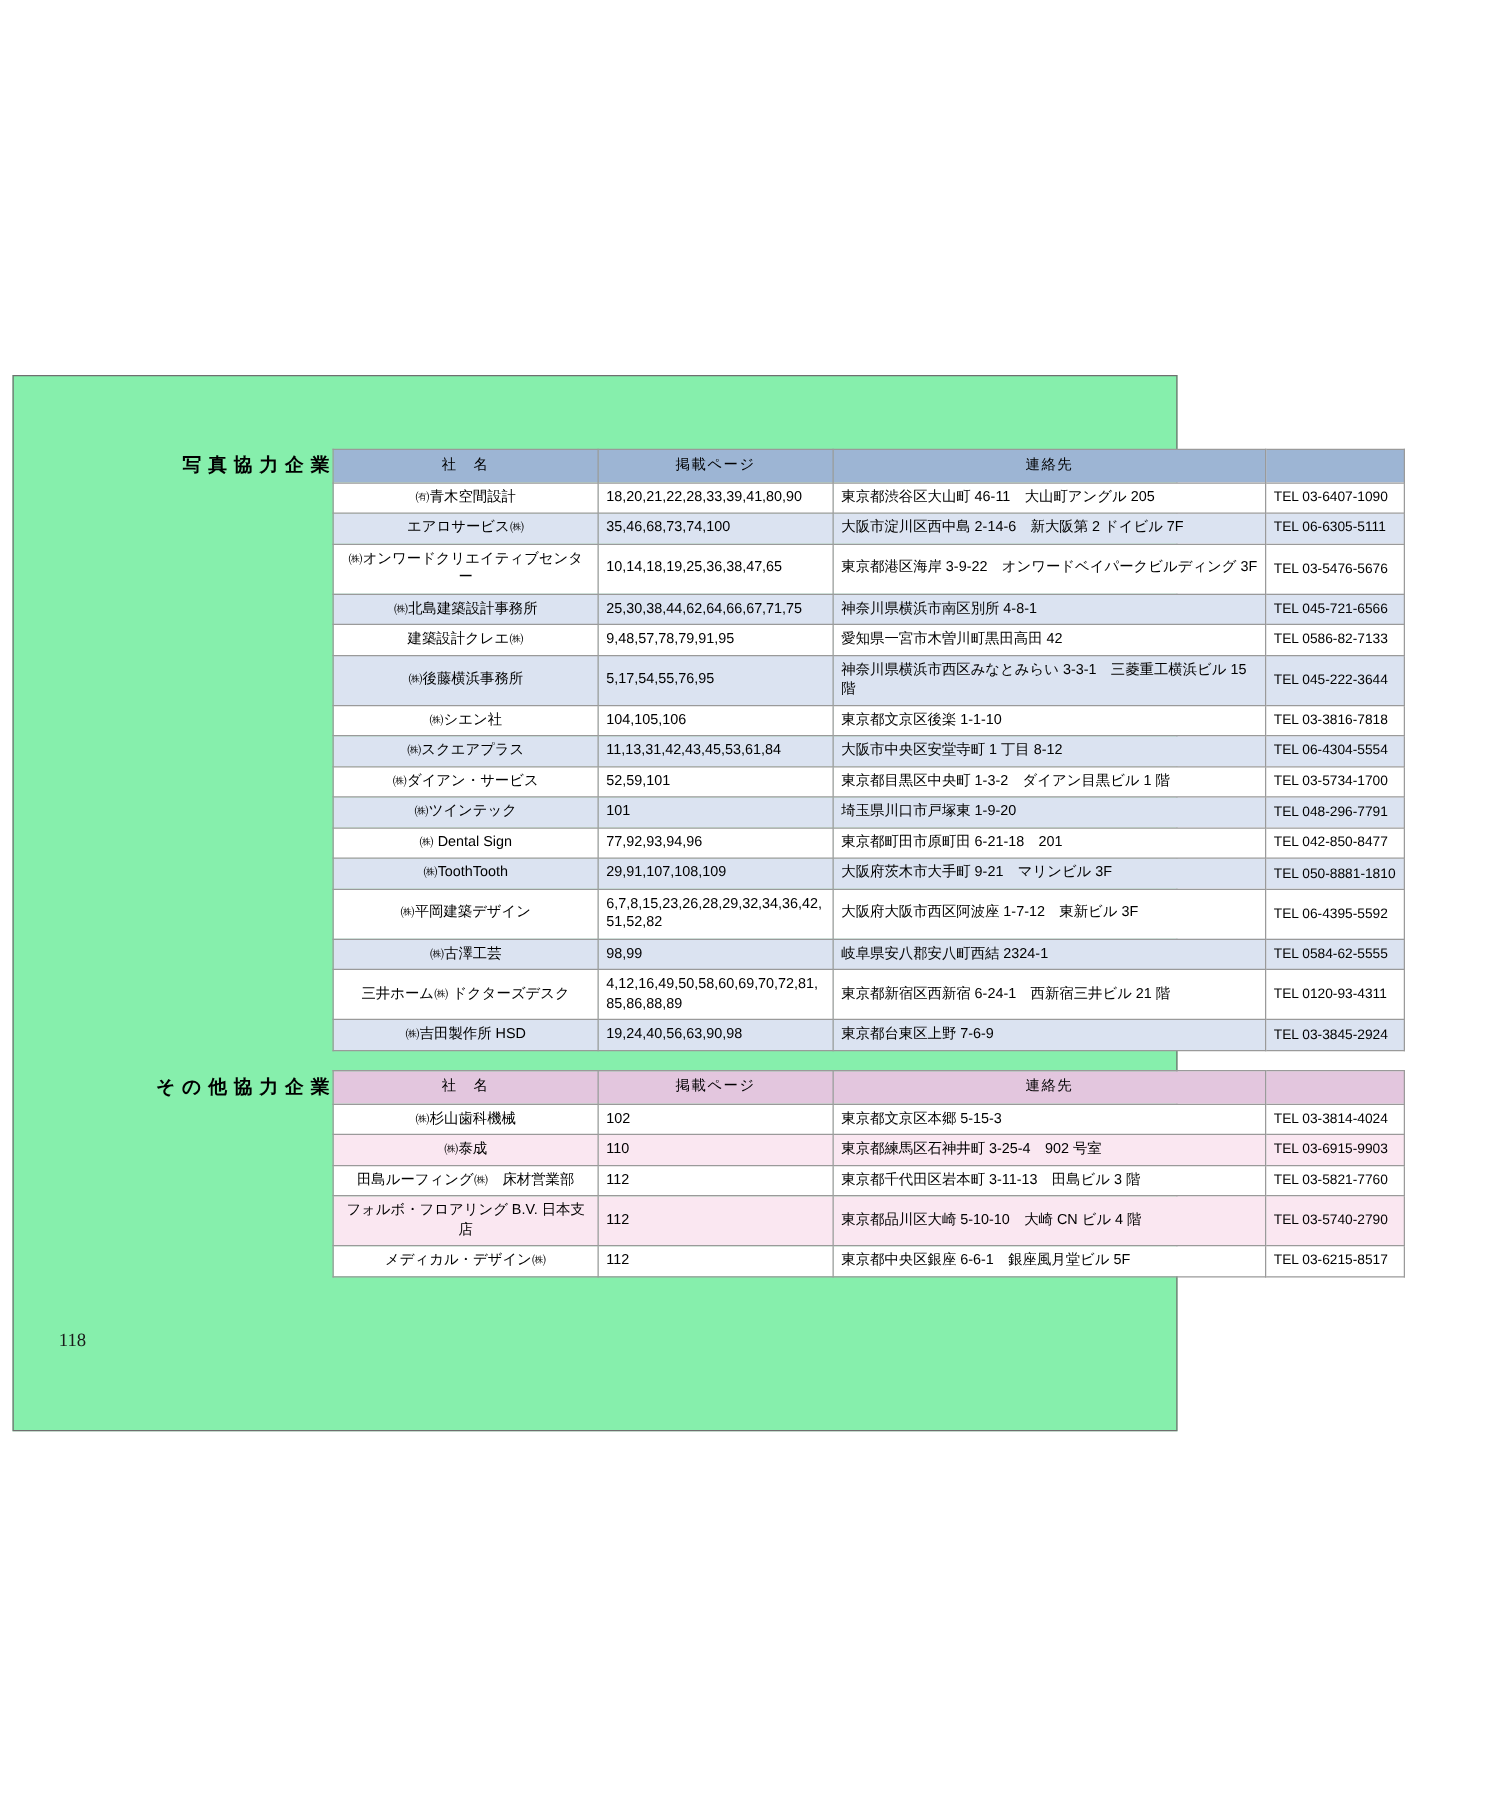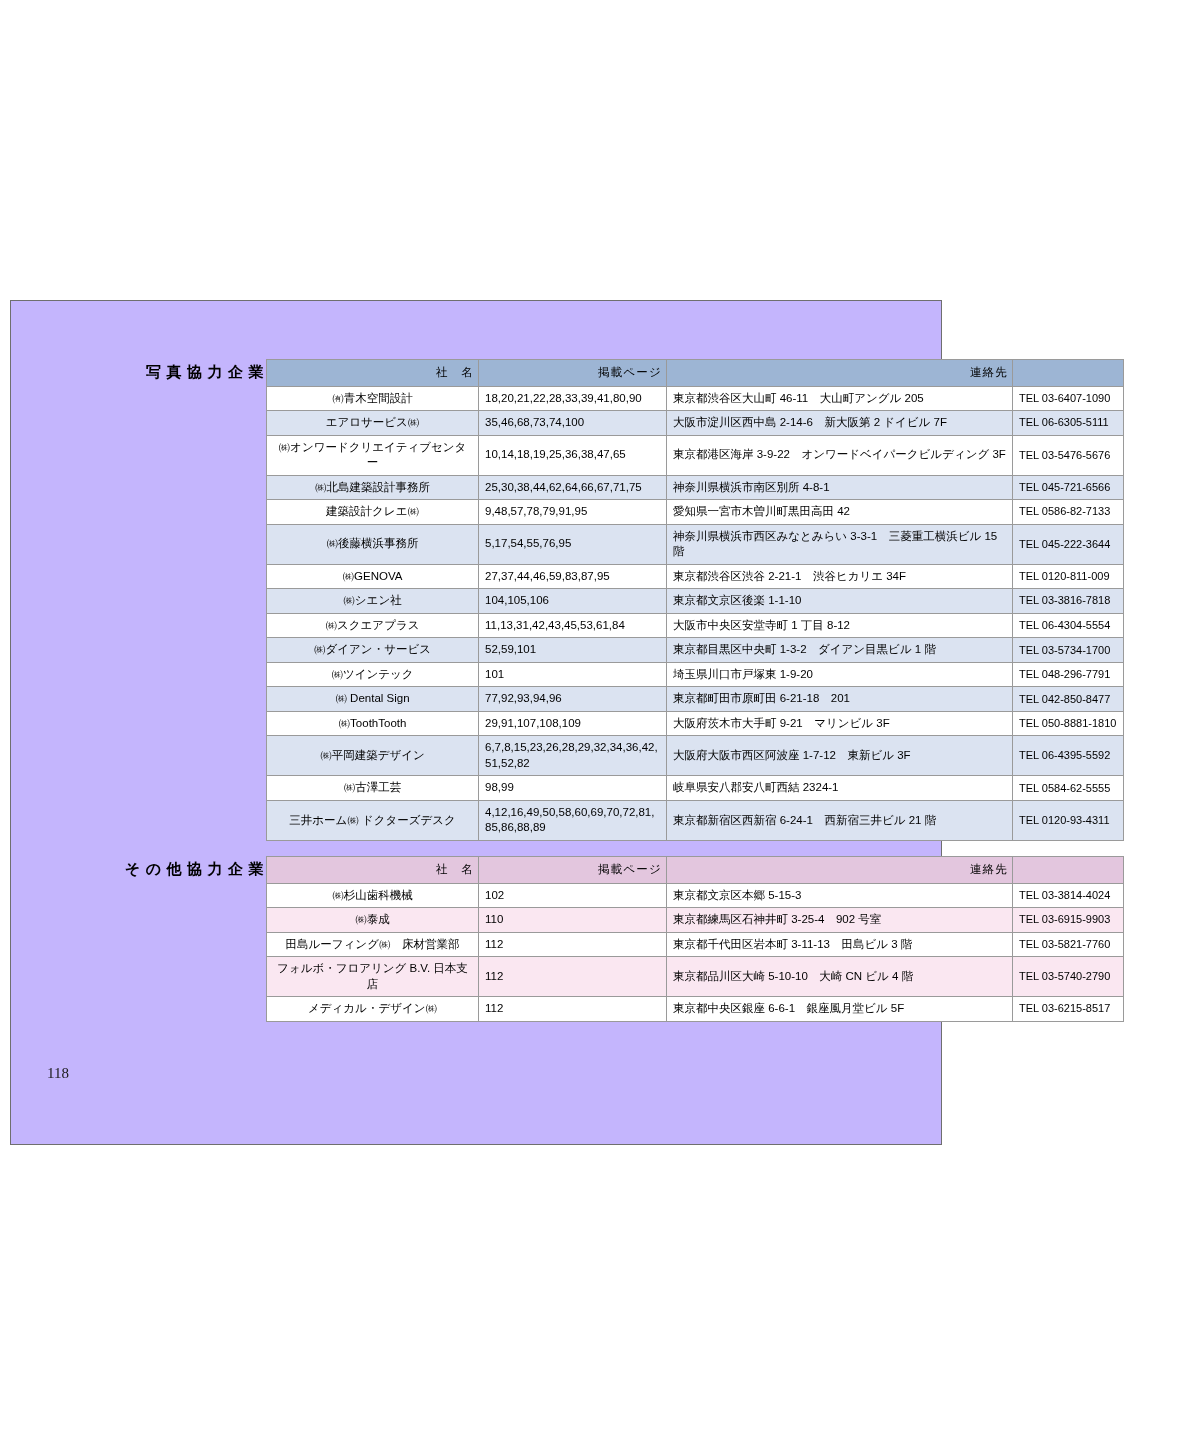--- a/index.html
+++ b/index.html
@@ -18,21 +18,21 @@
 
   
   .page-frame {
     position: absolute;
     left: 10px;
     top: 300px;
     width: 932px;
     height: 845px;
     border: 1px solid #6f6f6f;
     box-sizing: border-box;
-    background: #c4b5fd;
+    background: #86efac;
   }
 
   
   .section {
     position: absolute;
     left: 0;
     width: 100%;
   }
   .section-photo { top: 58px; }
   .section-other { top: 555px; }
@@ -63,21 +63,21 @@
   table.coop th,
   table.coop td {
     border: 1px solid #9a9a9a;
     padding: 4px 6px;
     vertical-align: middle;
     line-height: 1.35;
     font-weight: normal;
     word-break: break-all;
   }
   table.coop thead th {
-    text-align: right;
+    text-align: center;
     font-size: 11.5px;
     letter-spacing: 1.2px;
     padding: 5px 4px;
     border-color: #9a9a9a;
   }
   
   .col-name    { width: 212px; }
   .col-pages   { width: 188px; }
   .col-contact { width: 346px; }
   .col-tel     { width: 111px; }
@@ -165,26 +165,20 @@
             <td class="c-contact">愛知県一宮市木曽川町黒田高田 42</td>
             <td class="c-tel">TEL 0586-82-7133</td>
           </tr>
           <tr>
             <td class="c-name">㈱後藤横浜事務所</td>
             <td class="c-pages">5,17,54,55,76,95</td>
             <td class="c-contact">神奈川県横浜市西区みなとみらい 3-3-1　三菱重工横浜ビル 15 階</td>
             <td class="c-tel">TEL 045-222-3644</td>
           </tr>
           <tr>
-            <td class="c-name">㈱GENOVA</td>
-            <td class="c-pages">27,37,44,46,59,83,87,95</td>
-            <td class="c-contact">東京都渋谷区渋谷 2-21-1　渋谷ヒカリエ 34F</td>
-            <td class="c-tel">TEL 0120-811-009</td>
-          </tr>
-          <tr>
             <td class="c-name">㈱シエン社</td>
             <td class="c-pages">104,105,106</td>
             <td class="c-contact">東京都文京区後楽 1-1-10</td>
             <td class="c-tel">TEL 03-3816-7818</td>
           </tr>
           <tr>
             <td class="c-name">㈱スクエアプラス</td>
             <td class="c-pages">11,13,31,42,43,45,53,61,84</td>
             <td class="c-contact">大阪市中央区安堂寺町 1 丁目 8-12</td>
             <td class="c-tel">TEL 06-4304-5554</td>
@@ -223,20 +217,26 @@
             <td class="c-name">㈱古澤工芸</td>
             <td class="c-pages">98,99</td>
             <td class="c-contact">岐阜県安八郡安八町西結 2324-1</td>
             <td class="c-tel">TEL 0584-62-5555</td>
           </tr>
           <tr>
             <td class="c-name">三井ホーム㈱ ドクターズデスク</td>
             <td class="c-pages">4,12,16,49,50,58,60,69,70,72,81,85,86,88,89</td>
             <td class="c-contact">東京都新宿区西新宿 6-24-1　西新宿三井ビル 21 階</td>
             <td class="c-tel">TEL 0120-93-4311</td>
+          </tr>
+          <tr>
+            <td class="c-name">㈱吉田製作所 HSD</td>
+            <td class="c-pages">19,24,40,56,63,90,98</td>
+            <td class="c-contact">東京都台東区上野 7-6-9</td>
+            <td class="c-tel">TEL 03-3845-2924</td>
           </tr>
         </tbody>
     </table>
   </div>
 
   <div class="section section-other">
     <div class="section-label">その他協力企業</div>
 
     <table class="coop t-other">
       <colgroup>

